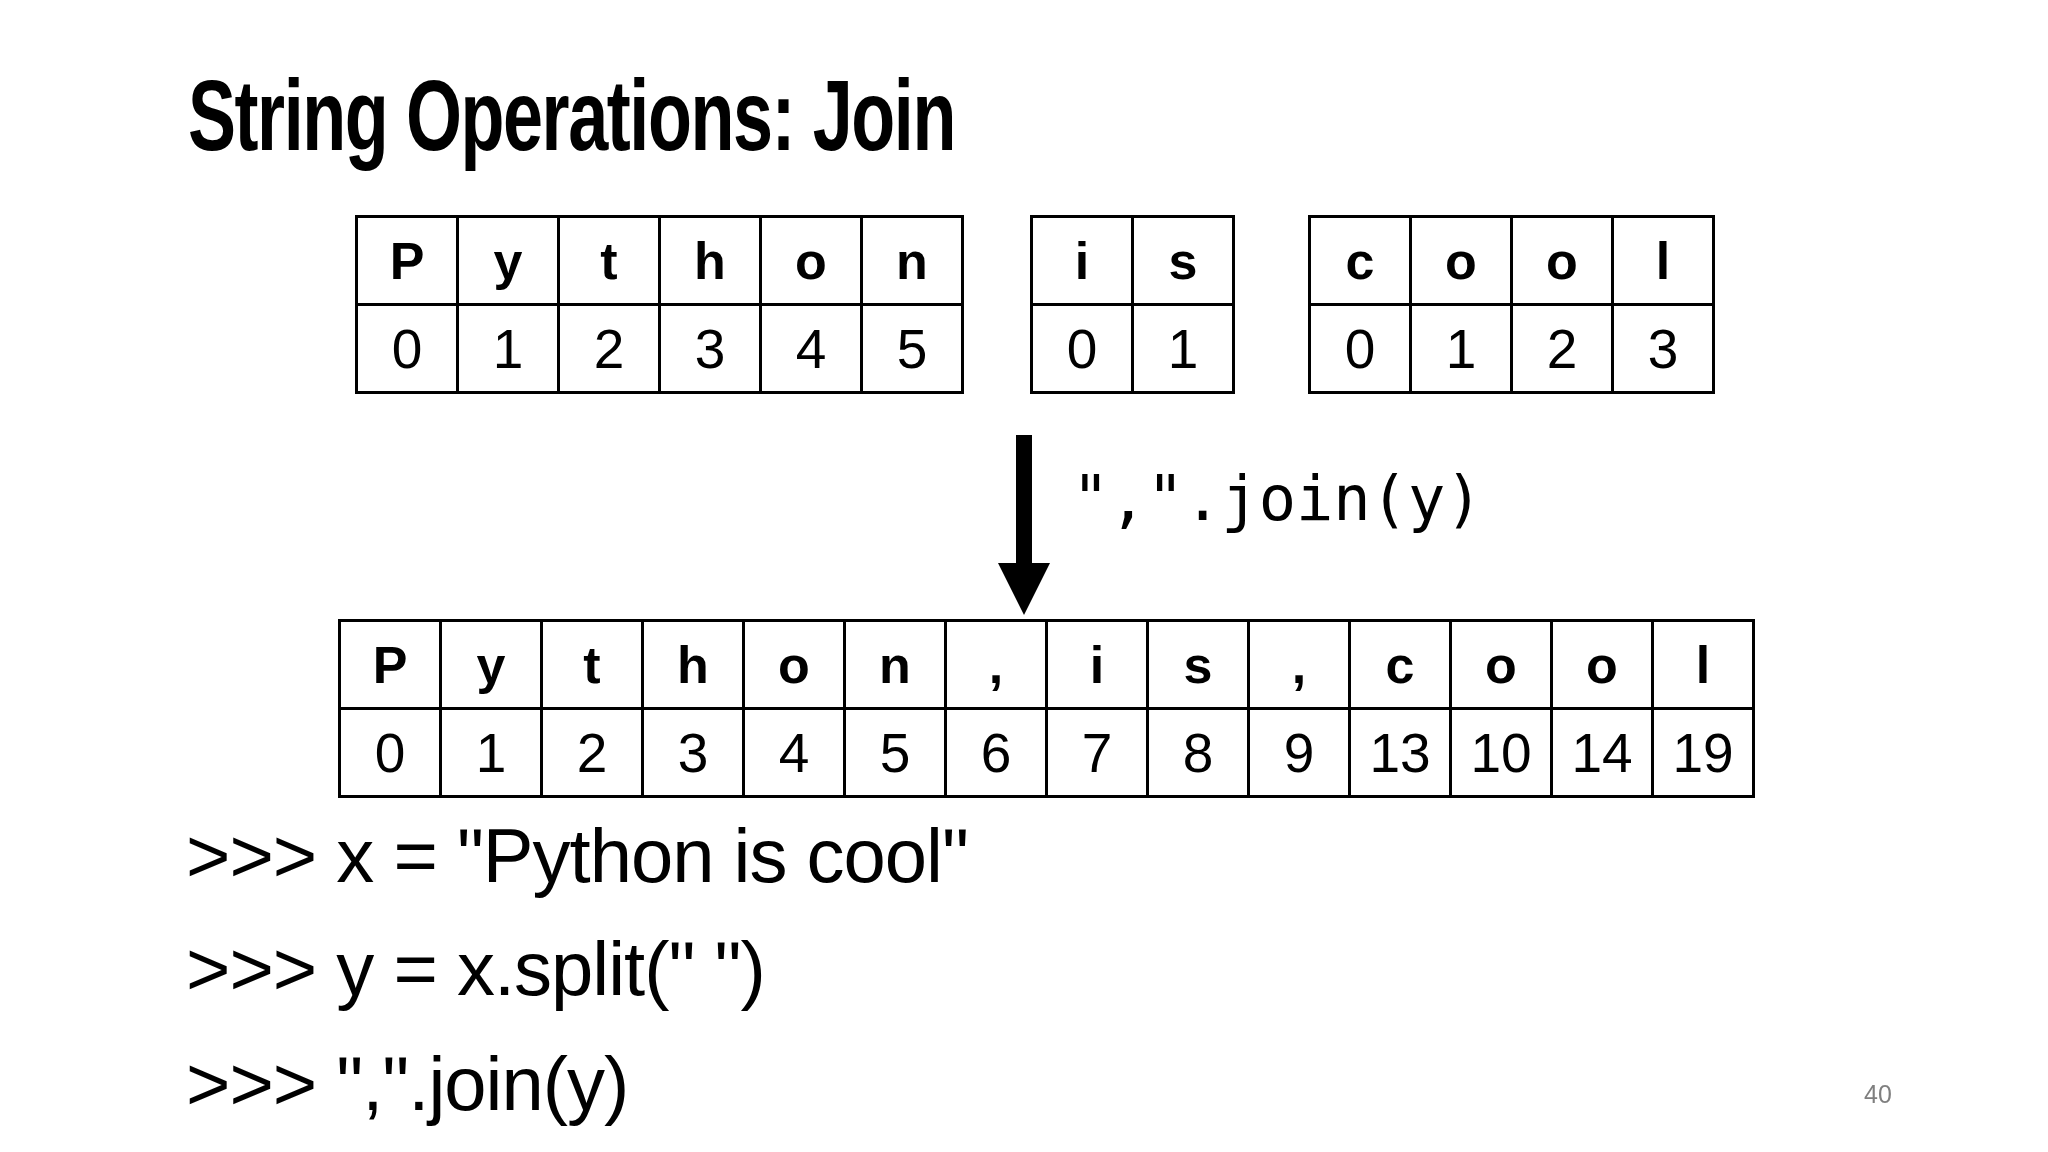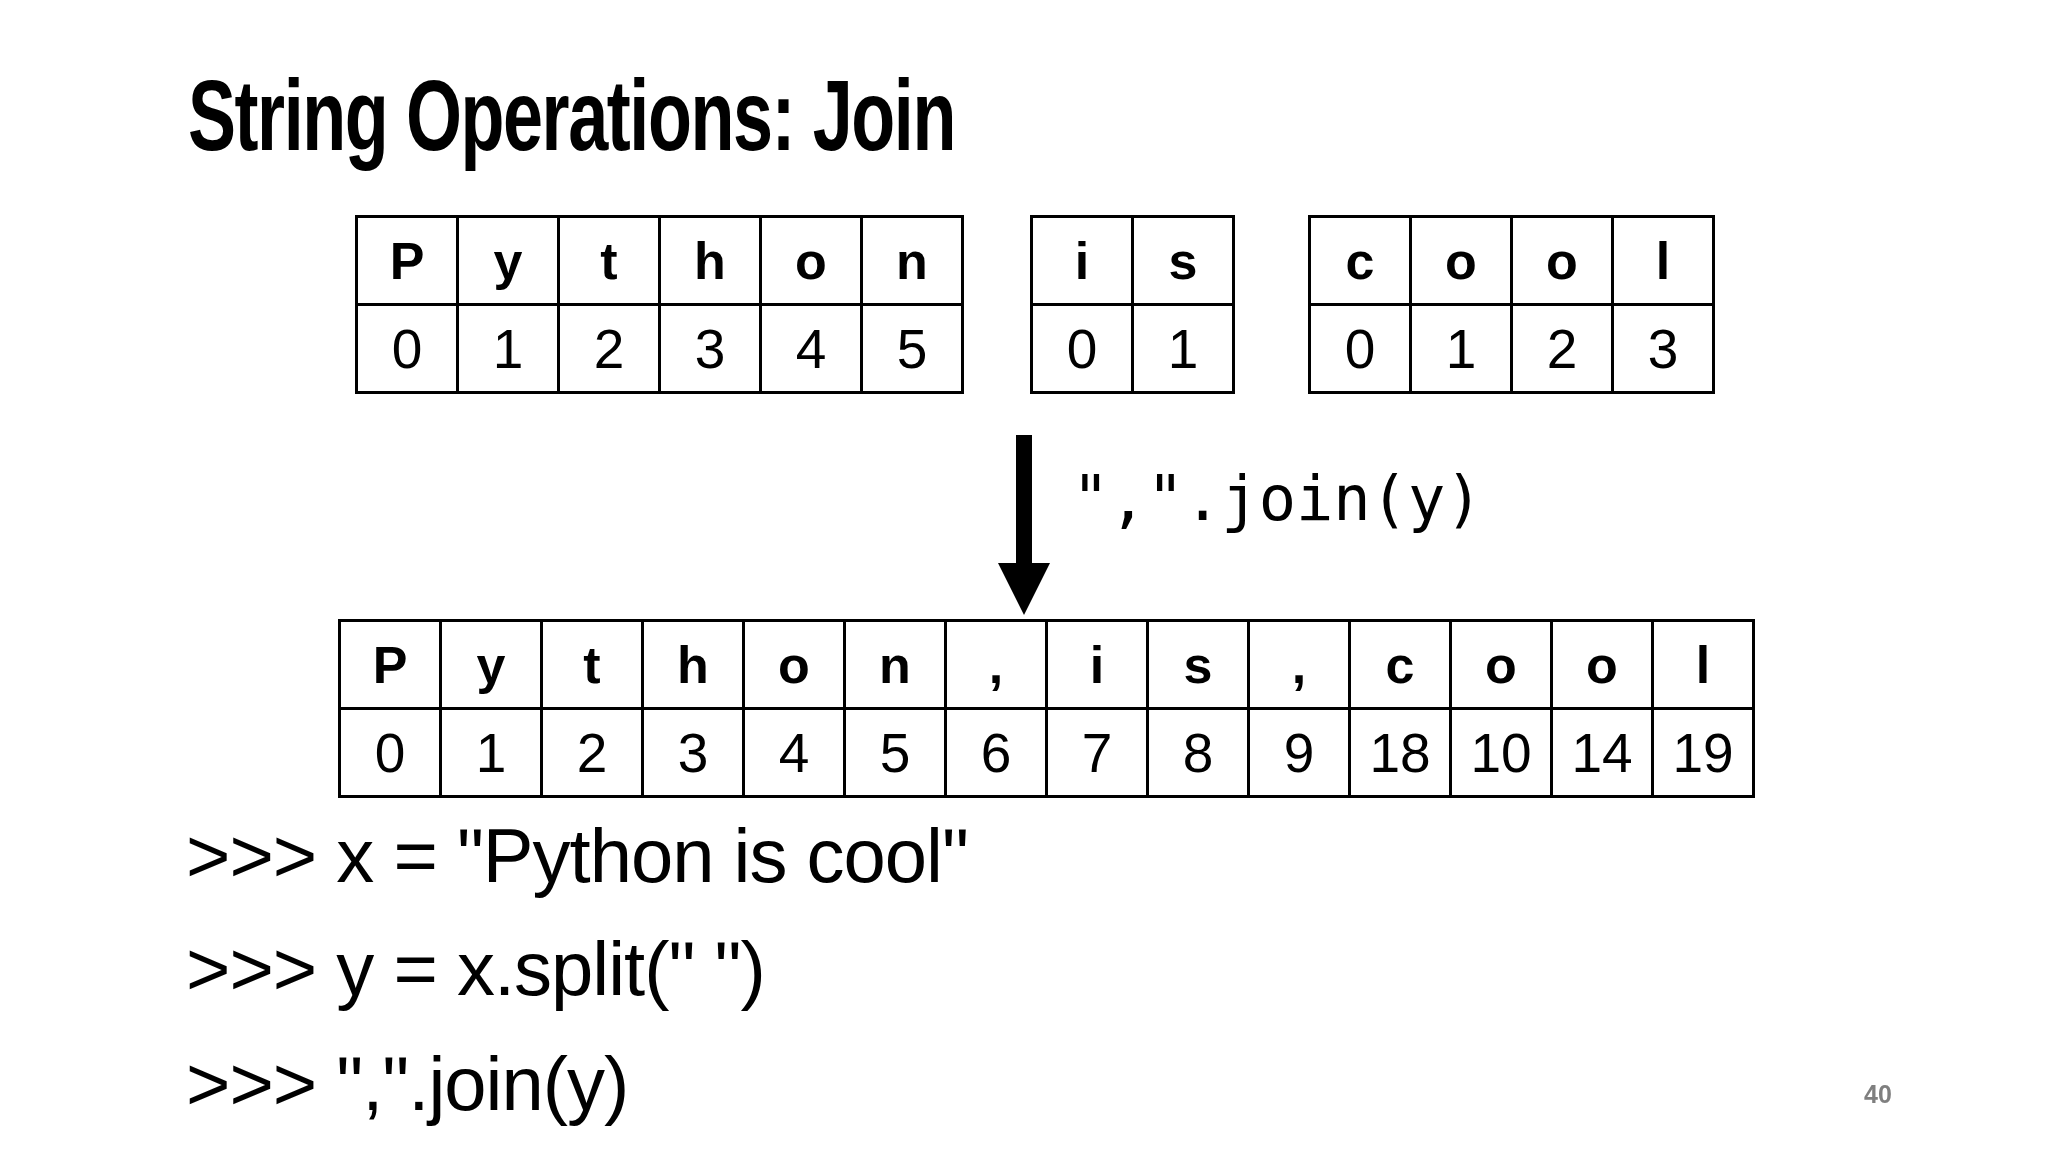--- a/index.html
+++ b/index.html
@@ -94,21 +94,21 @@
     white-space: nowrap;
   }
   .code-line.l1 { top: 812px; }
   .code-line.l2 { top: 925px; }
   .code-line.l3 { top: 1040px; }
   .page-number {
     position: absolute;
     left: 1864px;
     top: 1080px;
     font-size: 25px;
-    font-weight: 700;
+    font-weight: 400;
     color: #7f7f7f;
   }
 </style>
 </head>
 <body>
 
 <div class="slide">
 
   <h1 class="title">String Operations: Join</h1>
 
@@ -192,21 +192,21 @@
           <td>0</td>
           <td>1</td>
           <td>2</td>
           <td>3</td>
           <td>4</td>
           <td>5</td>
           <td>6</td>
           <td>7</td>
           <td>8</td>
           <td>9</td>
-          <td>18</td>
+          <td>13</td>
           <td>10</td>
           <td>14</td>
           <td>19</td>
         </tr>
     </tbody>
   </table>
 
   <div class="code-line l1">&gt;&gt;&gt; x = "Python is cool"</div>
   <div class="code-line l2">&gt;&gt;&gt; y = x.split(" ")</div>
   <div class="code-line l3">&gt;&gt;&gt; ",".join(y)</div>

